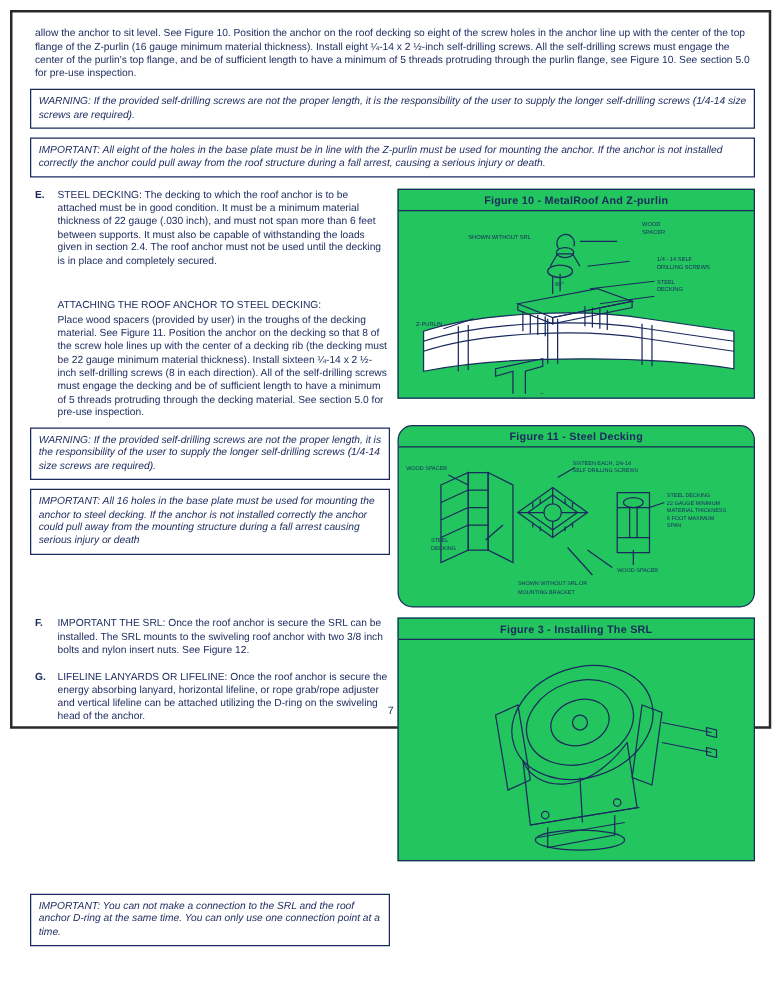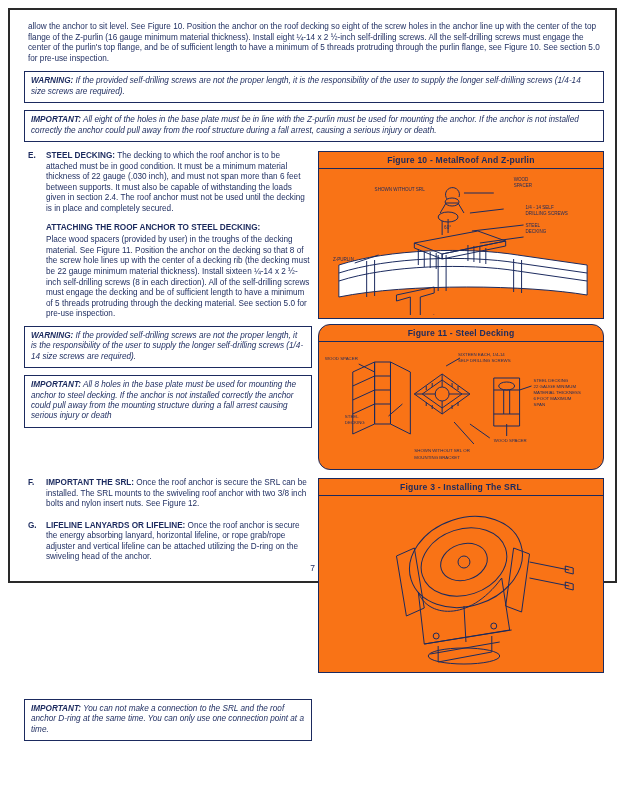--- a/index.html
+++ b/index.html
@@ -32,34 +32,34 @@
     width: 580px;
     height: 748px;
   }
   
   .para {
     font-size: 8.2px;
     line-height: 10.6px;
     color: #1b2a5e;
     text-align: left;
   }
-  .bold { font-weight: bold; }
+  .bold { font-weight: normal; }
 
   
   .callout {
     border: 1.2px solid #1b2a5e;
     padding: 4px 6px 5px 6px;
     box-sizing: border-box;
     font-size: 8.2px;
     line-height: 10.4px;
     font-style: italic;
     margin-top: 7px;
   }
   .callout .lead {
-    font-weight: bold;
+    font-weight: normal;
     font-style: italic;
   }
 
   
   .item {
     position: relative;
     padding-left: 22px;
     margin-top: 9px;
   }
   .item .letter {
@@ -73,21 +73,21 @@
 
   
   .row { display: flex; align-items: flex-start; }
   .col-left { width: 288px; }
   .col-right { width: 286px; margin-left: 6px; }
 
   
   .figure {
     border: 1.4px solid #1b2a5e;
     box-sizing: border-box;
-    background: #f97316;
+    background: #22c55e;
   }
   .fig-title {
     text-align: center;
     font-size: 8.6px;
     font-weight: bold;
     padding: 3px 0 3px 0;
     border-bottom: 1.4px solid #1b2a5e;
     color: #1b2a5e;
     letter-spacing: .2px;
   }
@@ -121,21 +121,21 @@
 
     <div class="row" style="margin-top:9px;">
       <div class="col-left">
         <div class="item" style="margin-top:0;">
           <span class="letter">E.</span>
           <div class="para">
             <span class="bold">STEEL DECKING:</span><span> The decking to which the roof anchor is to be attached must be in good condition.  It must be a minimum material thickness of 22 gauge (.030 inch), and must not span more than 6 feet between supports.  It must also be capable of withstanding the loads given in section 2.4.  The roof anchor must not be used until the decking is in place and completely secured.</span>
           </div>
         </div>
 
-        <div class="item" style="margin-top:8px;">
+        <div class="item" style="margin-top:24px;">
           <div class="para">
             <span class="bold">ATTACHING THE ROOF ANCHOR TO STEEL DECKING:</span>
           </div>
           <div class="para" style="margin-top:2px;">Place wood spacers (provided by user) in the troughs of the decking material.  See Figure 11. Position the anchor on the decking so that 8 of the screw hole lines up with the center of a decking rib (the decking must be 22 gauge minimum material thickness).  Install sixteen ¼-14 x 2 ½-inch self-drilling screws (8 in each direction).  All of the self-drilling screws must engage the decking and be of sufficient length to have a minimum of 5 threads protruding through the decking material. See section 5.0 for pre-use inspection.</div>
         </div>
       </div>
 
       <div class="col-right">
         <div class="figure" style="height:168px;">
           <div class="fig-title">Figure 10 - MetalRoof And Z-purlin</div>
@@ -182,21 +182,21 @@
         </div>
       </div>
     </div>
 
     <div class="row" style="margin-top:4px;">
       <div class="col-left">
         <div class="callout" style="margin-top:2px;">
           <span class="lead">WARNING:</span><span> If the provided self-drilling screws are not the proper length, it is the responsibility of the user to supply the longer self-drilling screws (1/4-14 size screws are required).</span>
         </div>
         <div class="callout">
-          <span class="lead">IMPORTANT:</span><span> All 8 holes in the base plate must be used for mounting the anchor to steel decking.  If the anchor is not installed correctly the anchor could pull away from the mounting structure during a fall arrest causing serious injury or death</span>
+          <span class="lead">IMPORTANT:</span><span> All 16 holes in the base plate must be used for mounting the anchor to steel decking.  If the anchor is not installed correctly the anchor could pull away from the mounting structure during a fall arrest causing serious injury or death</span>
         </div>
       </div>
 
       <div class="col-right">
         <div class="figure" style="height:146px;border-radius:12px;">
           <div class="fig-title">Figure 11 - Steel Decking</div>
           <div class="fig-body" style="height:124px;">
             <svg viewBox="0 0 286 124" preserveAspectRatio="none">
               <g fill="none" stroke="#1b2a5e" stroke-width="1">
 

